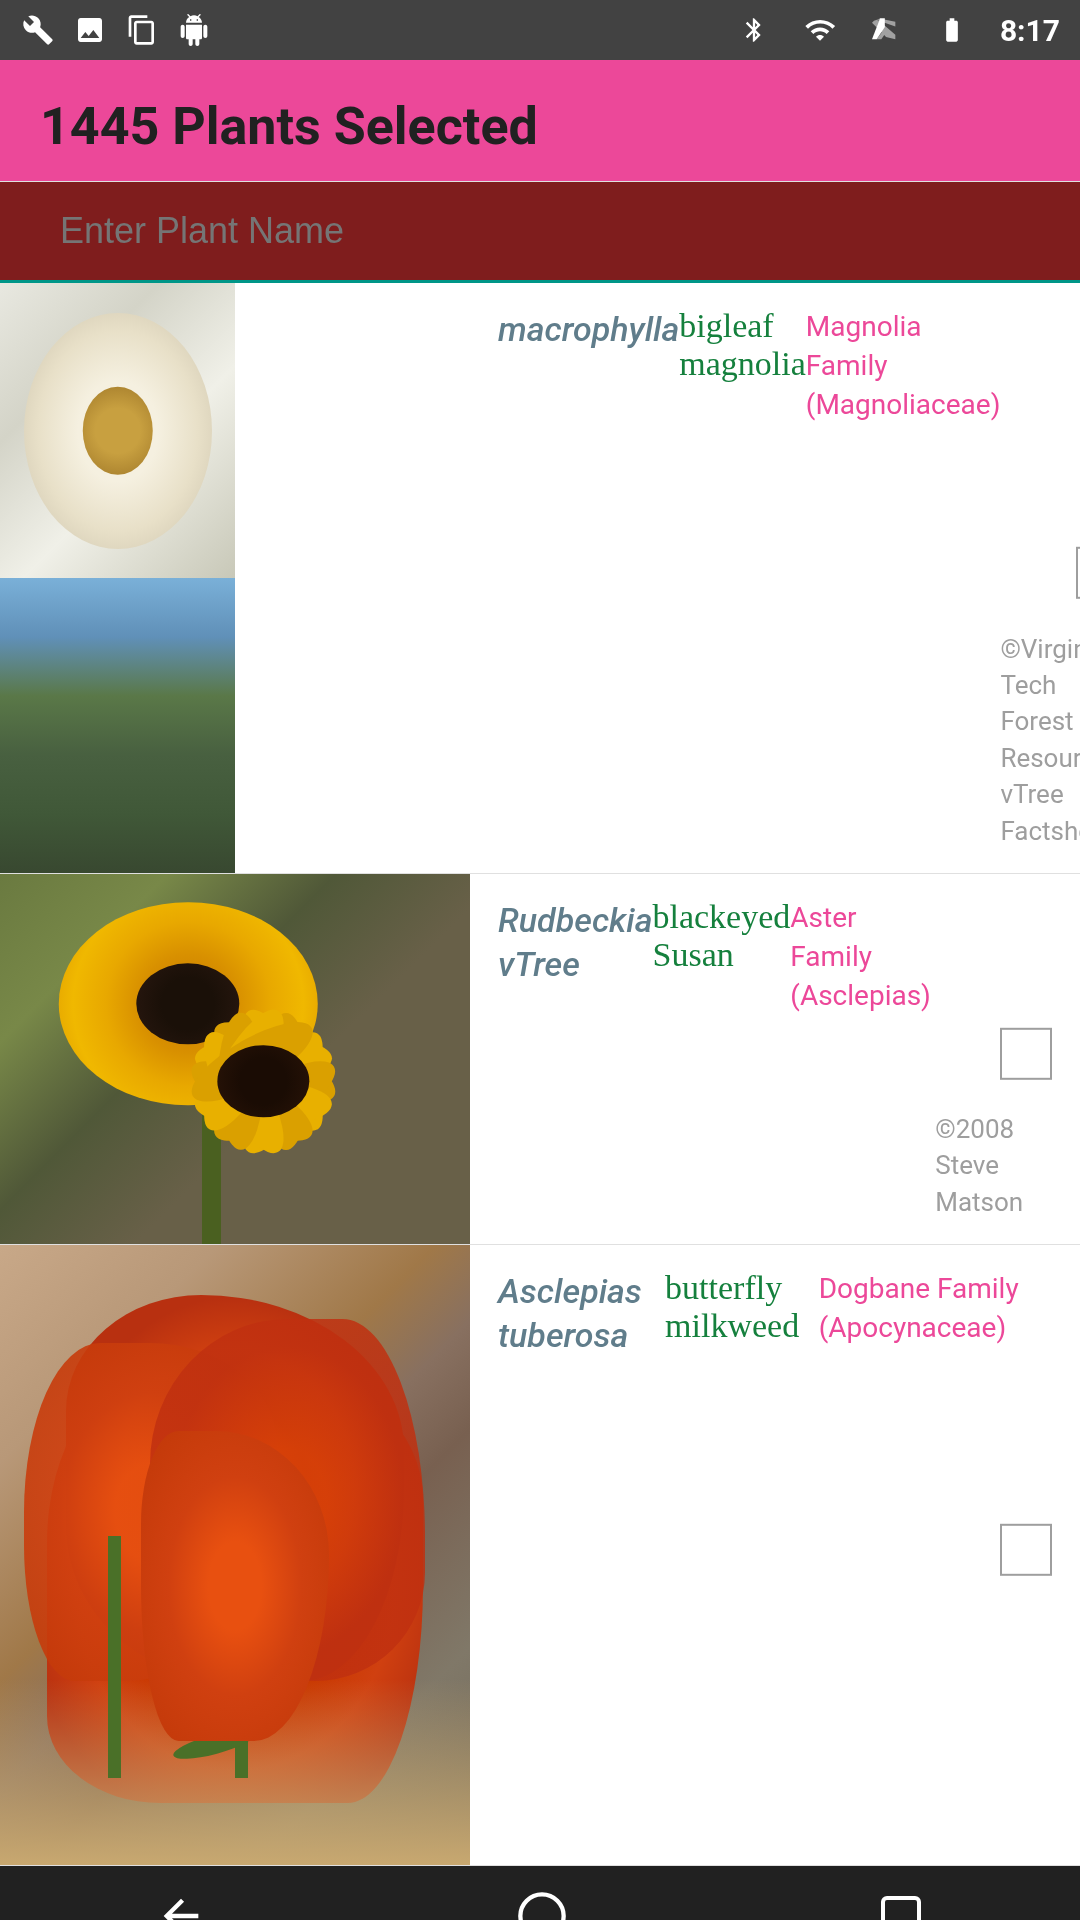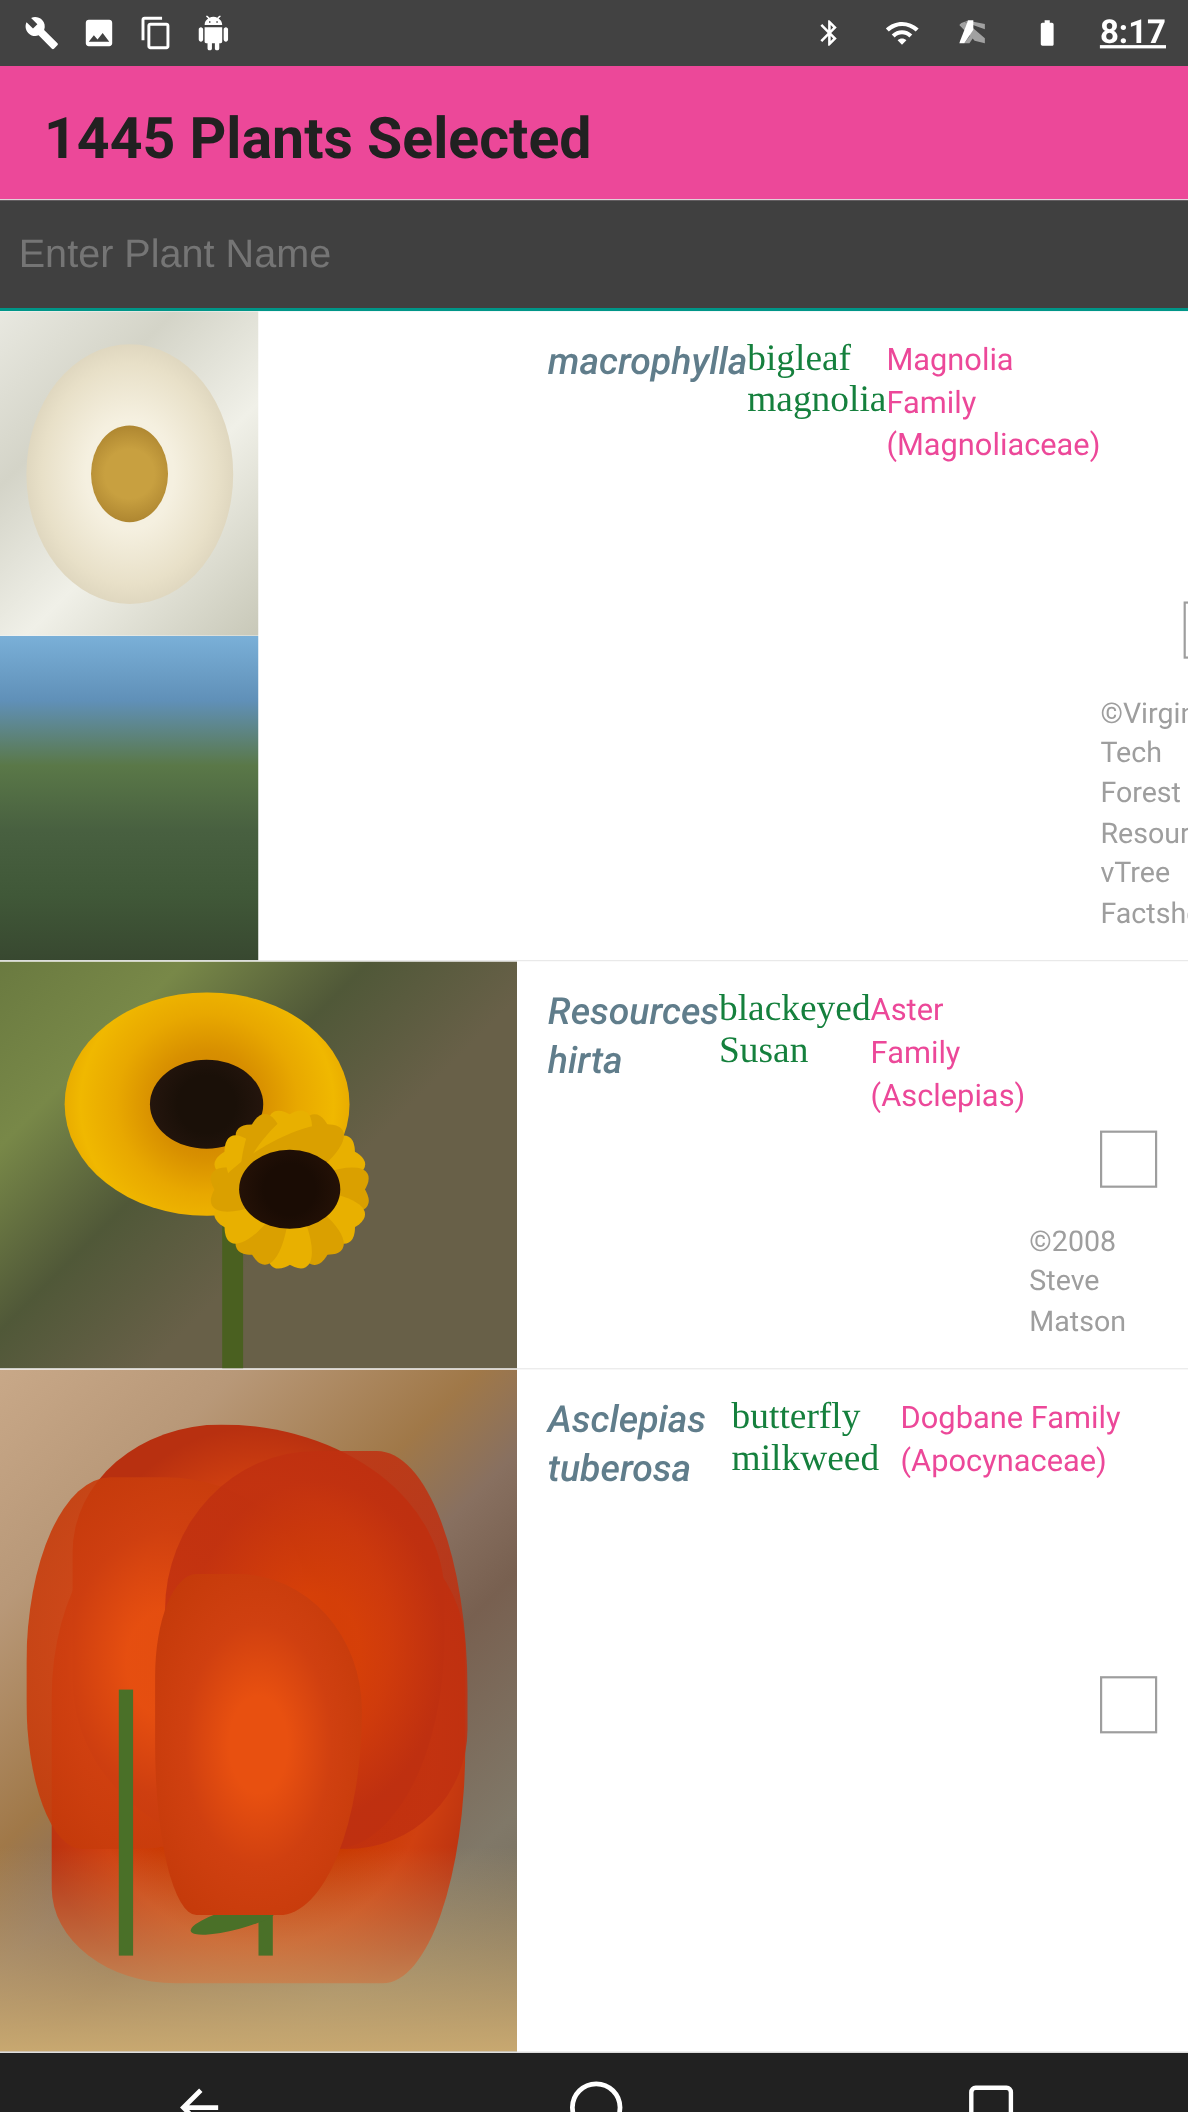--- a/index.html
+++ b/index.html
@@ -30,24 +30,24 @@
     }
 
     .status-bar-left {
       display: flex;
       align-items: center;
       gap: 16px;
     }
 
     .status-bar-right {
       display: flex;
+      align-items: center;
       gap: 30px;
       font-size: 26px;
       font-weight: bold;
-      text-decoration: underline;
     }
 
     .status-icon {
       width: 36px;
       height: 36px;
       display: flex;
       align-items: center;
       justify-content: center;
     }
 
@@ -64,22 +64,22 @@
     }
 
     .page-title {
       font-size: 52px;
       font-weight: bold;
       color: #212121;
     }
 
     
     .search-container {
-      background: #404040;
-      padding: 0 17px;
+      background: #7f1d1d;
+      padding: 0 60px;
       border-bottom: 3px solid #009688;
     }
 
     .search-input {
       width: 100%;
       border: none;
       outline: none;
       font-size: 36px;
       color: #9e9e9e;
       padding: 28px 0;
@@ -442,21 +442,21 @@
             <div style="position:absolute;top:50%;left:50%;width:52%;height:22%;background:#daa000;border-radius:50%;transform-origin:50% 100%;transform:translate(-50%,-100%) rotate(330deg);"></div>
 
             <div style="position:absolute;top:50%;left:50%;transform:translate(-50%,-50%);width:35%;height:35%;background:radial-gradient(circle, #1a0c04 40%, #2a1408 100%);border-radius:50%;z-index:3;"></div>
           </div>
         </div>
 
         <div style="position:absolute;bottom:0;left:43%;width:4%;height:45%;background:#4a6020;z-index:1;"></div>
       </div>
     </div>
     <div class="plant-info">
-      <div class="plant-scientific">Resources hirta</div>
+      <div class="plant-scientific">Rudbeckia vTree</div>
       <div class="plant-common">blackeyed Susan</div>
       <div class="plant-family">Aster Family (Asclepias)</div>
       <div class="plant-checkbox"></div>
       <div class="plant-copyright">©2008 Steve Matson</div>
     </div>
   </div>
 
   <div class="plant-item">
     <div class="plant-image-large">
       <div class="img-butterfly-milkweed" style="width:100%;height:100%;position:relative;">

